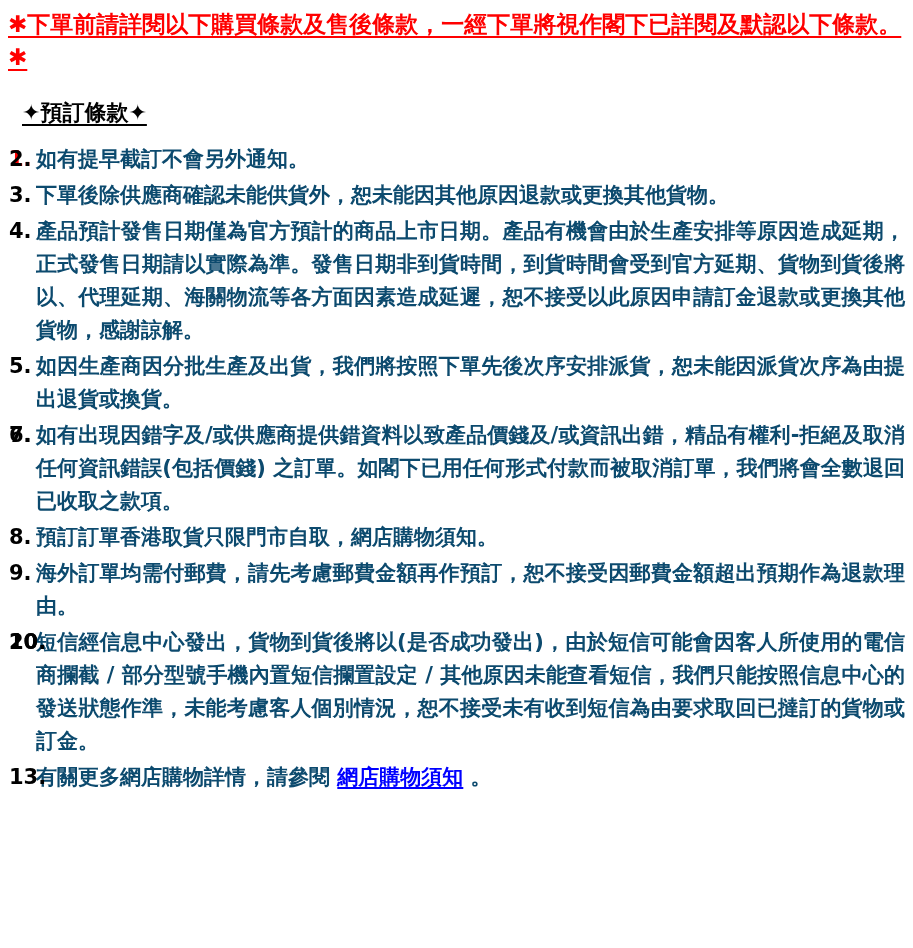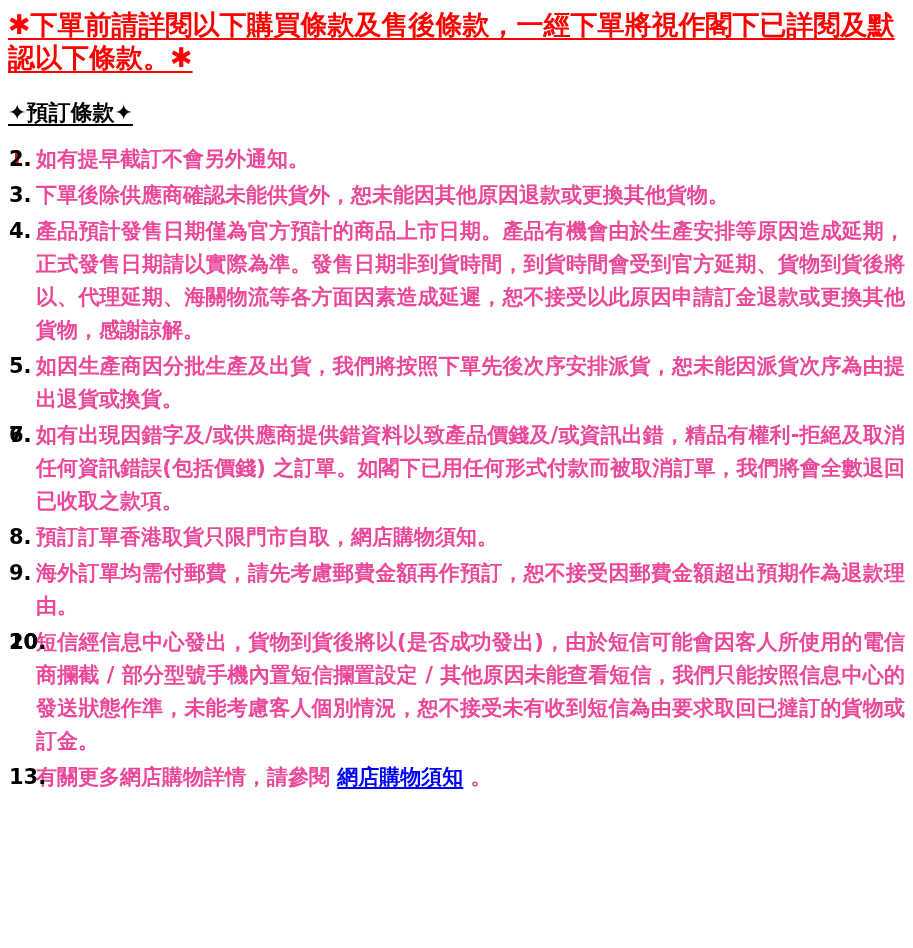--- a/index.html
+++ b/index.html
@@ -11,30 +11,30 @@
     width: 913px;
     font-family: "DejaVu Sans", "Liberation Sans", sans-serif;
     font-weight: bold;
     color: #000000;
   }
   .doc {
     padding: 6px 8px 10px 8px;
   }
   .notice {
     margin: 2px 0 0 0;
-    font-size: 27px;
+    font-size: 23px;
     line-height: 33px;
     font-weight: bold;
     color: #ff0000;
     text-decoration: underline;
     text-decoration-thickness: 2px;
     text-underline-offset: 4px;
   }
   .section-title {
-    margin: 22px 0 0 0;
+    margin: 22px 0 0 14px;
     font-size: 22px;
     line-height: 33px;
     font-weight: bold;
     color: #000000;
     text-decoration: underline;
     text-decoration-thickness: 2px;
     text-underline-offset: 4px;
   }
   ol.terms {
     list-style: none;
@@ -48,21 +48,21 @@
     font-size: 21px;
     line-height: 33px;
     text-align: justify;
   }
   .num {
     position: absolute;
     left: 1px;
     top: 0;
     white-space: nowrap;
   }
-  .seg.normal { color: #ec4899; }
+  .seg.normal { color: #0c4a6e; }
   .seg.red, .num.red { color: #ff0000; }
   a.seg {
     cursor: pointer;
     text-decoration: underline;
     text-decoration-thickness: 2px;
     text-underline-offset: 3px;
   }
   a.seg.red-link { color: #ff0000; }
   a.seg.blue-link { color: #0000ff; }
 </style>

